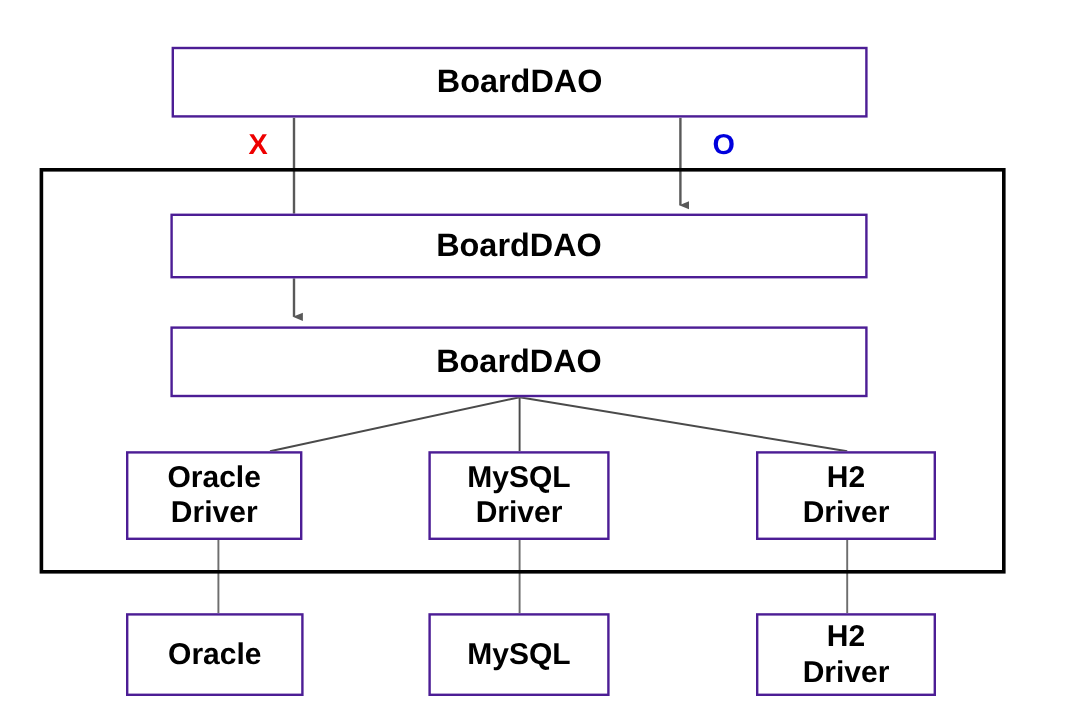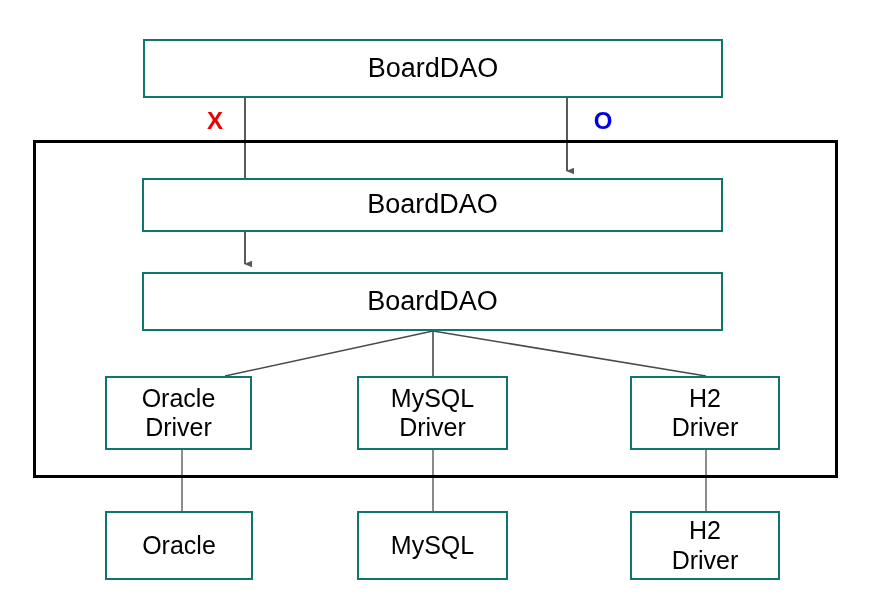--- a/index.html
+++ b/index.html
@@ -23,28 +23,29 @@
     left: 0;
     top: 0;
     width: 896px;
     height: 596px;
     pointer-events: none;
   }
   .node {
     position: absolute;
     box-sizing: border-box;
     background: #ffffff;
-    border: 2px solid #0f766e;
+    border: 2px solid #4c1d95;
     display: flex;
     align-items: center;
     justify-content: center;
     text-align: center;
     color: #000000;
     line-height: 1.18;
     z-index: 3;
+    font-weight: bold;
   }
   .node-label {
     display: block;
     white-space: pre-line;
   }
   .top-node { font-size: 27px; }
   .inner-node { font-size: 27px; }
   .driver-node { font-size: 25px; }
   .store-node { font-size: 25px; }
   #container-box {

